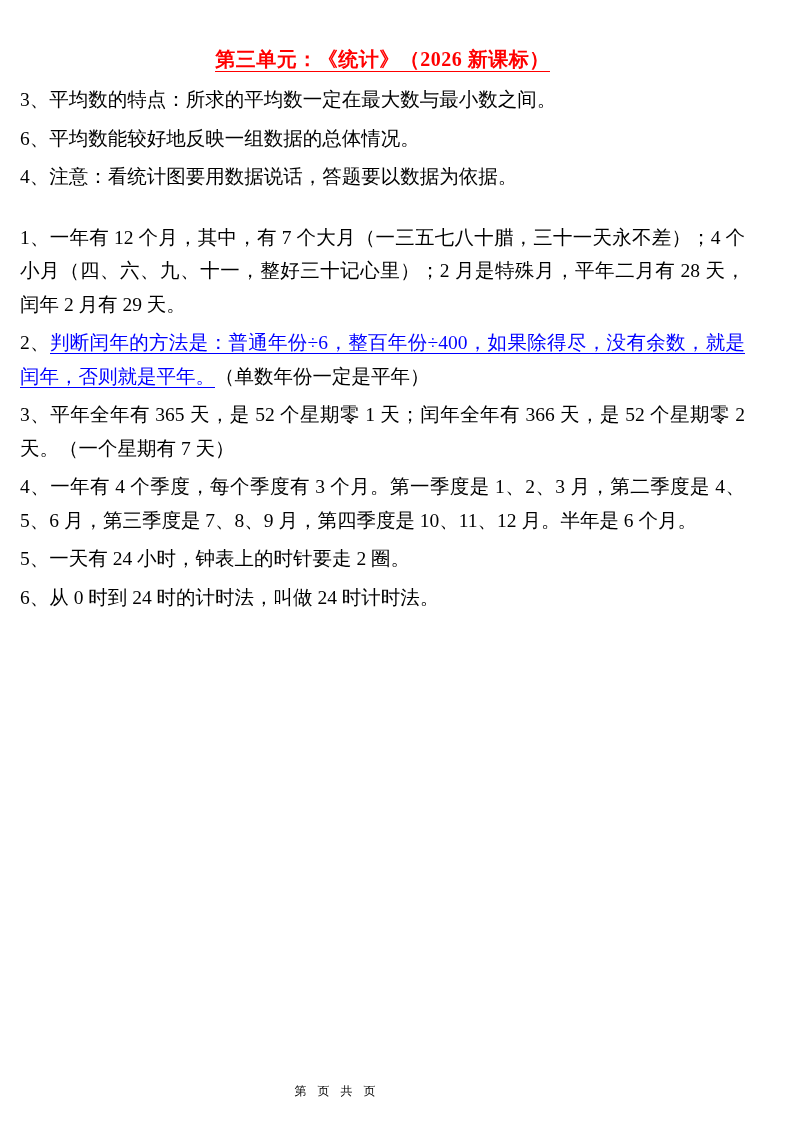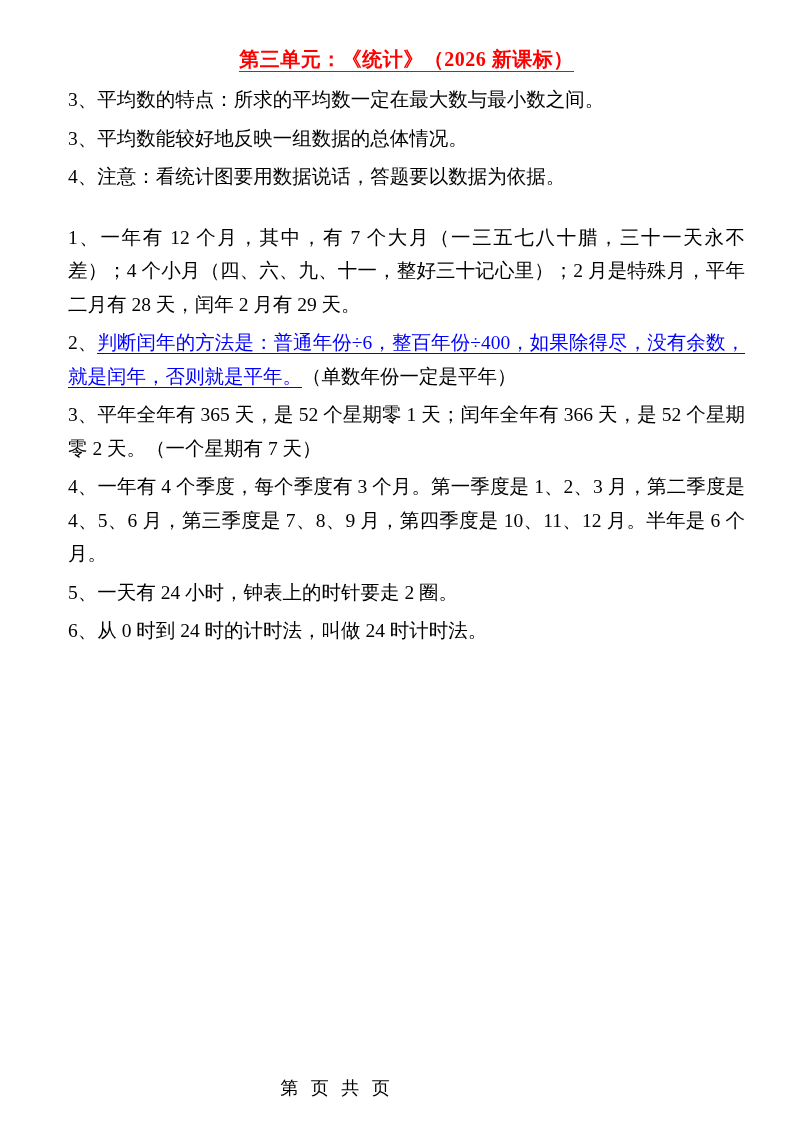--- a/index.html
+++ b/index.html
@@ -14,21 +14,21 @@
     font-family: "Liberation Serif", "DejaVu Serif", serif;
     color: #000000;
     overflow: hidden;
   }
   .page {
     position: absolute;
     left: 0; top: 0;
     width: 793px;
     height: 1122px;
     box-sizing: border-box;
-    padding: 44px 48px 0 68px;
+    padding: 44px 48px 0 20px;
   }
   .section {
     margin: 0;
   }
   .sec-title {
     text-align: center;
     color: #ff0000;
     font-size: 20px;
     font-weight: bold;
     letter-spacing: 0.5px;
@@ -52,38 +52,38 @@
   }
   .section-gap {
     height: 22px;
   }
   .footer {
     position: absolute;
     left: 0;
     bottom: 22px;
     width: 674px;
     text-align: center;
-    font-size: 18px;
+    font-size: 12px;
     letter-spacing: 4px;
     color: #000000;
   }
 </style>
 </head>
 <body>
 
 <div class="page">
 
   <div class="section">
     <div class="sec-title">
       <span class="underline">第三单元：《统计》（2026 新课标）</span>
     </div>
 
 
     <p class="para">3、平均数的特点：所求的平均数一定在最大数与最小数之间。</p>
-    <p class="para">3、平均数能较好地反映一组数据的总体情况。</p>
+    <p class="para">6、平均数能较好地反映一组数据的总体情况。</p>
     <p class="para">4、注意：看统计图要用数据说话，答题要以数据为依据。</p>
   </div>
 
   <div class="section-gap"></div>
 
   <div class="section">
 
     <p class="para">1、一年有 12 个月，其中，有 7 个大月（一三五七八十腊，三十一天永不差）；4 个小月（四、六、九、十一，整好三十记心里）；2 月是特殊月，平年二月有 28 天，闰年 2 月有 29 天。</p>
 
     <p class="para">

